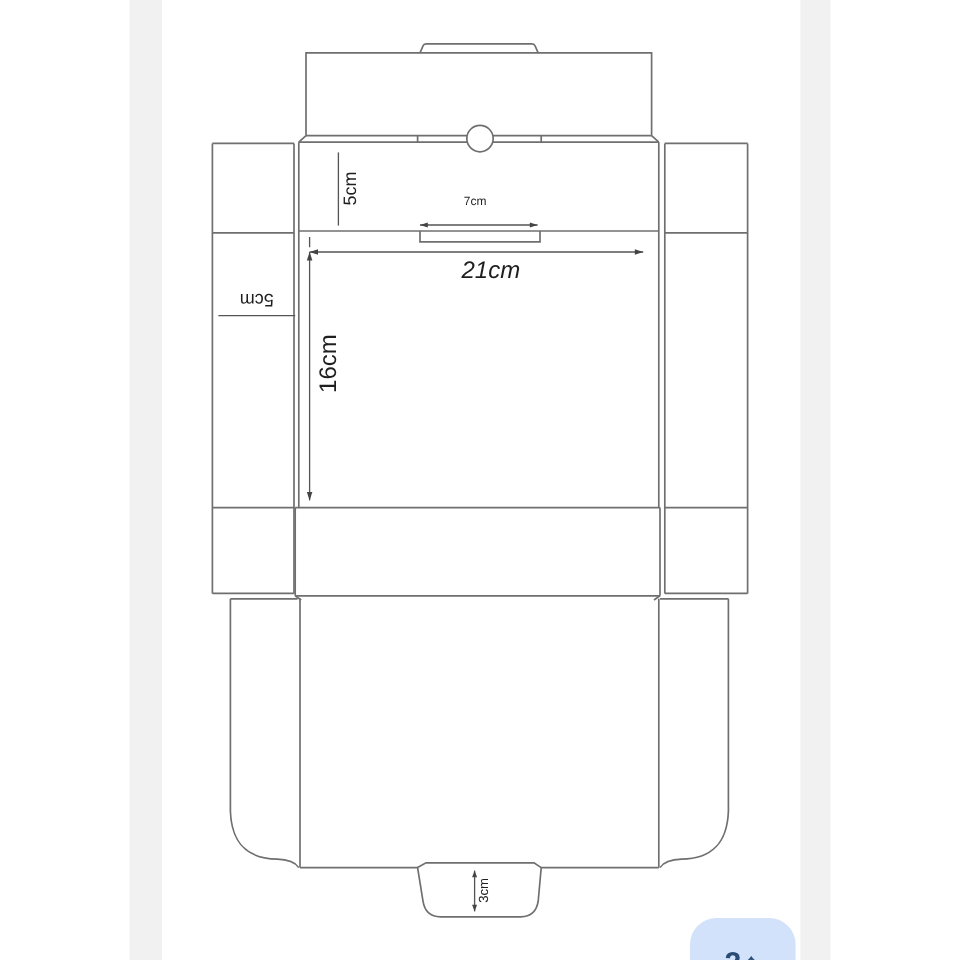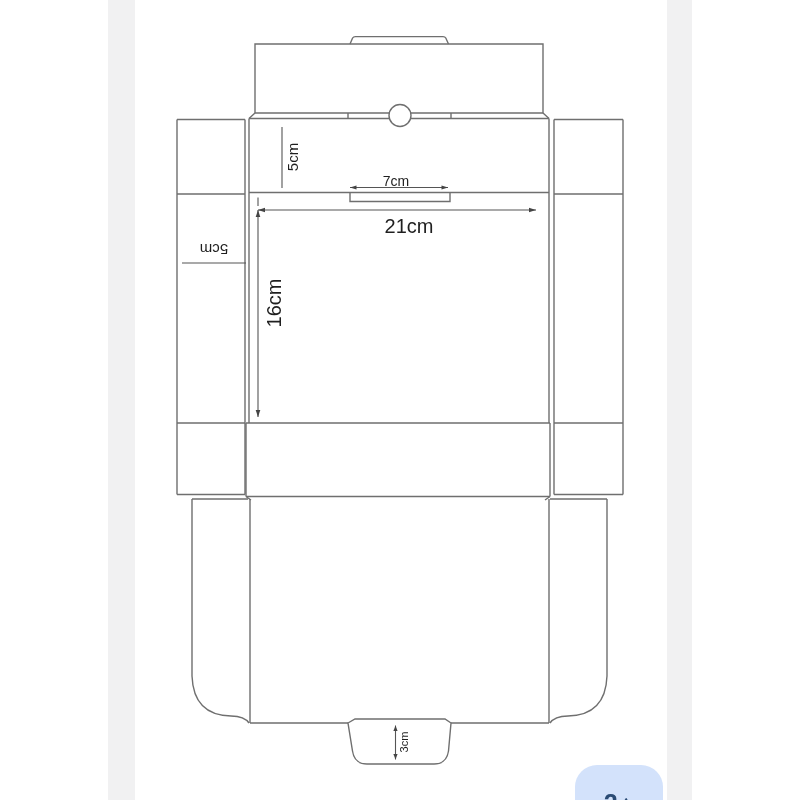--- a/index.html
+++ b/index.html
@@ -9,22 +9,22 @@
   }
   .photo-strip{position:absolute;top:0;height:800px;background:#f1f1f2;}
   .photo-strip.left{left:108px;width:27px;}
   .photo-strip.right{left:667px;width:25px;}
   svg.dieline{position:absolute;left:0;top:0;}
   .dim-label{
     position:absolute;display:flex;align-items:center;justify-content:center;
     color:#1f1f1f;white-space:nowrap;
   }
   .lbl-lid-height{left:272px;top:149px;width:40px;height:16px;font-size:15px;transform:rotate(-90deg);}
-  .lbl-tab-width{left:374px;top:173px;width:44px;height:15px;font-size:14px;}
-  .lbl-panel-width{left:369px;top:215px;width:80px;height:22px;font-size:20px;}
+  .lbl-tab-width{left:374px;top:161px;width:44px;height:15px;font-size:10px;}
+  .lbl-panel-width{left:369px;top:215px;width:80px;height:22px;font-size:20px;font-style:italic;}
   .lbl-panel-height{left:239px;top:292px;width:70px;height:22px;font-size:20px;transform:rotate(-90deg);}
   .lbl-side-flap{left:189px;top:241px;width:50px;height:17px;font-size:15px;transform:rotate(180deg);}
   .lbl-bottom-tab{left:384px;top:736px;width:40px;height:12px;font-size:11px;transform:rotate(-90deg);}
   .overlay-pill{
     position:absolute;left:575px;top:765px;width:88px;height:56px;
     background:#d3e2fb;border:none;border-radius:22px;cursor:pointer;
     overflow:hidden;padding:0;
   }
   .overlay-pill span{
     display:block;margin-top:20px;text-align:center;

